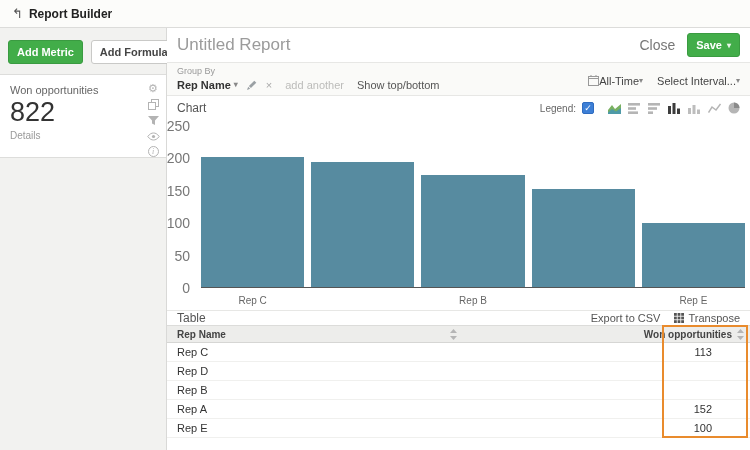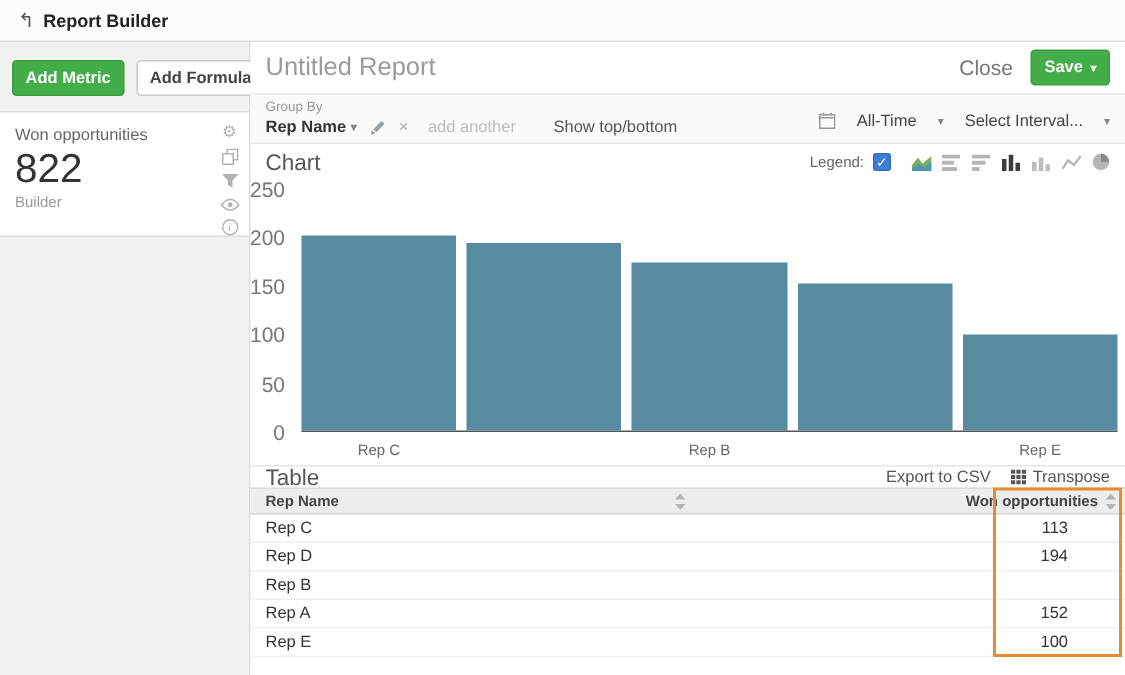--- a/index.html
+++ b/index.html
@@ -34,28 +34,28 @@
   .close-link { color:#777; margin-right:12px; cursor:pointer; font-size:14px; }
   .btn-save { display:flex; align-items:center; gap:5px; }
 
   .groupby { background:#fafaf8; border-top:1px solid #e7e7e5; border-bottom:1px solid #e7e7e5; padding:3px 10px 0; height:34px; }
   .groupby-label { font-size:9px; color:#9a9a9a; margin-bottom:2px; }
   .groupby-row { display:flex; justify-content:space-between; align-items:center; }
   .gb-left { display:flex; align-items:center; gap:7px; }
   .gb-field { font-weight:bold; color:#333; cursor:pointer; display:flex; align-items:center; gap:3px; }
   .gb-x { color:#aaa; font-size:11px; cursor:pointer; }
   .gb-add { color:#bcbcba; margin-left:6px; }
-  .gb-topbottom { color:#555; margin-left:18px; cursor:pointer; }
+  .gb-topbottom { color:#555; margin-left:6px; cursor:pointer; }
   .gb-right { display:flex; align-items:center; gap:14px; margin-top:-8px; }
-  .gb-time, .gb-interval { display:flex; align-items:center; gap:14px; color:#444; cursor:pointer; }
+  .gb-time, .gb-interval { display:flex; align-items:center; gap:0; color:#444; cursor:pointer; }
   .caret { font-size:8px; color:#888; }
   .btn-save .caret { color:#eaf6ea; }
 
   .section-head { display:flex; justify-content:space-between; align-items:center; padding:0 10px; height:24px; }
-  .section-title { font-size:15px; color:#555; }
+  .section-title { font-size:12px; color:#555; }
   .legend-cluster { display:flex; align-items:center; gap:6px; }
   .legend-label { font-size:10px; color:#666; }
   .checkbox { width:12px; height:12px; background:#3d7fd6; border:1px solid #2f6cc0; border-radius:2px; color:#fff; font-size:9px; display:flex; align-items:center; justify-content:center; cursor:pointer; }
   .icon-group { display:flex; align-items:center; gap:7px; margin-left:8px; }
   .cticon { display:flex; align-items:center; cursor:pointer; }
 
   
   .chart-area { position:relative; height:190px; }
   .y-axis { position:absolute; left:0; top:6px; bottom:22px; width:28px; }
   .y-tick { position:absolute; right:5px; transform:translateY(-50%); font-size:14px; color:#777; }
@@ -90,21 +90,21 @@
 <div class="layout">
 
   <div class="sidebar">
     <div class="sidebar-buttons">
       <button class="btn btn-green">Add Metric</button>
       <button class="btn btn-outline">Add Formula</button>
     </div>
     <div class="metric-card">
       <div class="metric-name">Won opportunities</div>
       <div class="metric-value">822</div>
-      <div class="metric-details">Builder</div>
+      <div class="metric-details">Details</div>
       <div class="metric-icons">
         <span class="mi">⚙</span>
         <span class="mi">
           <svg width="11" height="11">
               <rect x="3.5" y="0.5" width="7" height="7" fill="none" stroke="#b3b3b3"></rect>
               <rect x="0.5" y="3.5" width="7" height="7" fill="#fff" stroke="#b3b3b3"></rect>
             </svg>
         </span>
         <span class="mi">
           <svg width="11" height="10">
@@ -298,21 +298,20 @@
             </svg>
         </div>
       </div>
       <div id="trows">
           <div class="trow">
             <div class="tcell name">Rep C</div>
             <div class="tcell value">113</div>
           </div>
           <div class="trow">
             <div class="tcell name">Rep D</div>
-            <div class="tcell value">194</div>
           </div>
           <div class="trow">
             <div class="tcell name">Rep B</div>
           </div>
           <div class="trow">
             <div class="tcell name">Rep A</div>
             <div class="tcell value">152</div>
           </div>
           <div class="trow">
             <div class="tcell name">Rep E</div>

